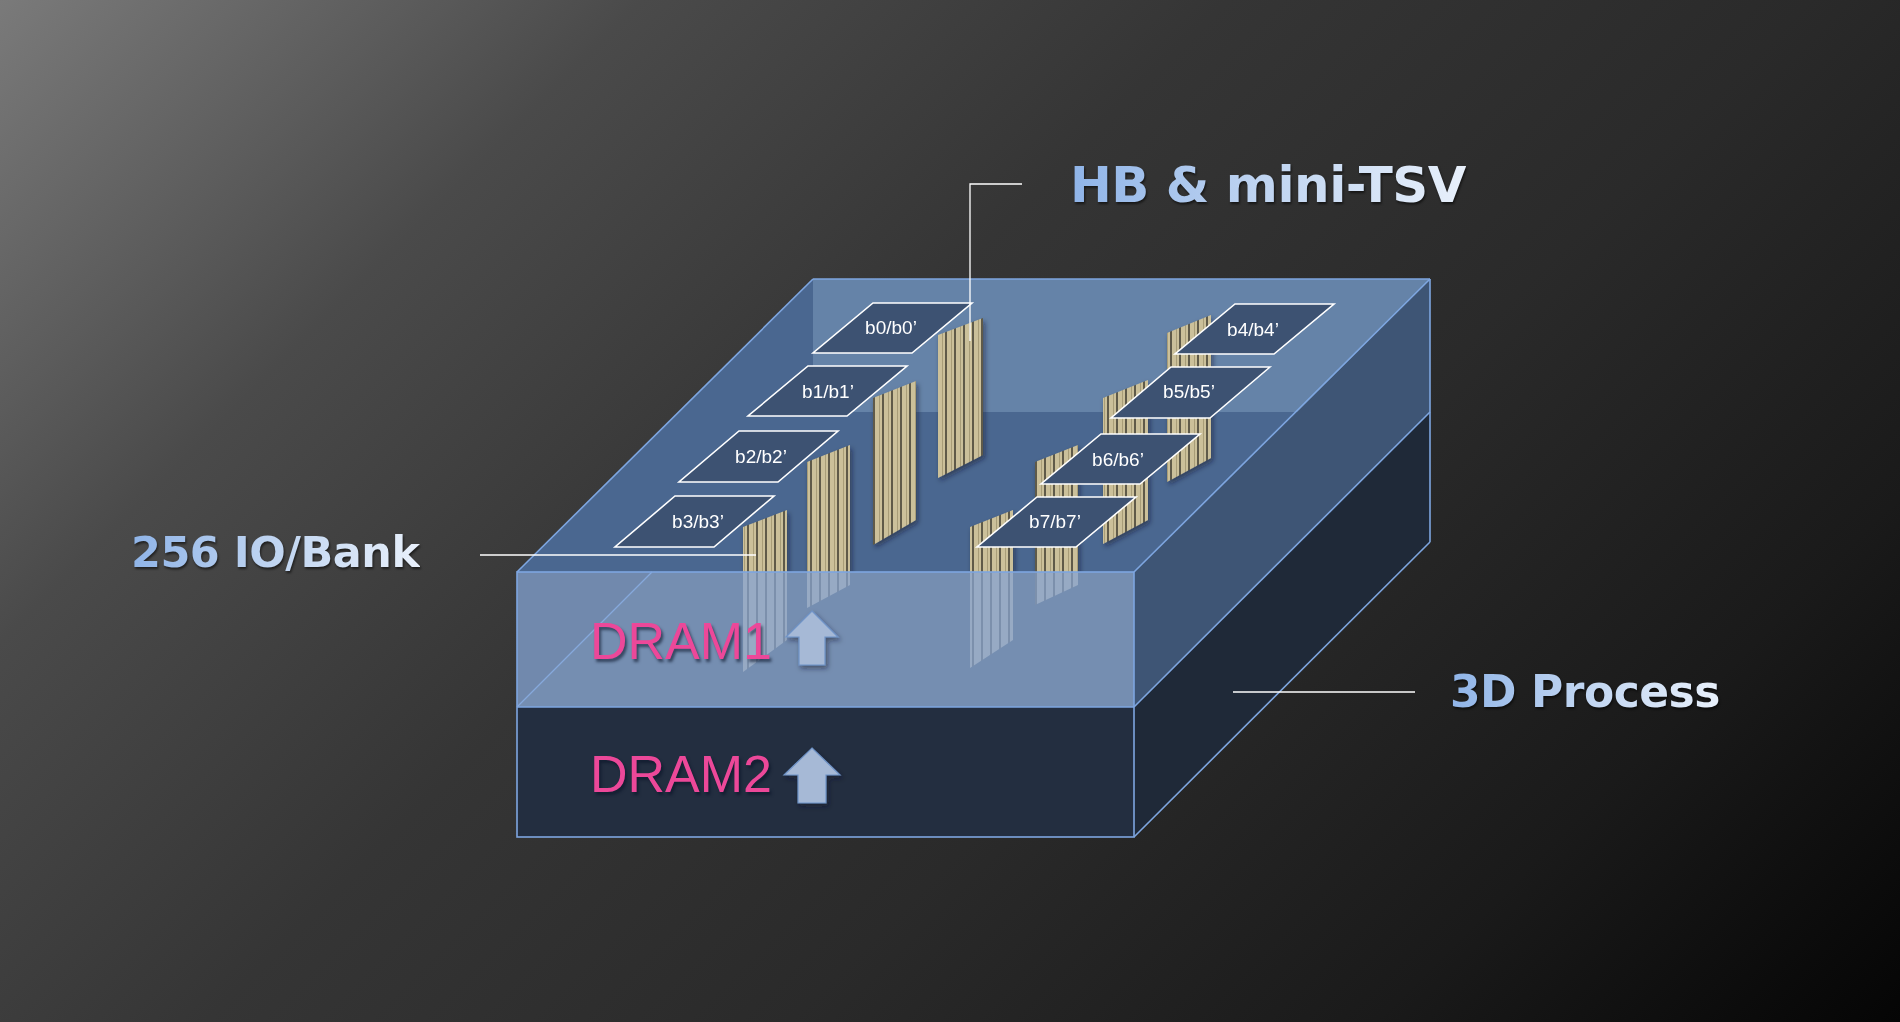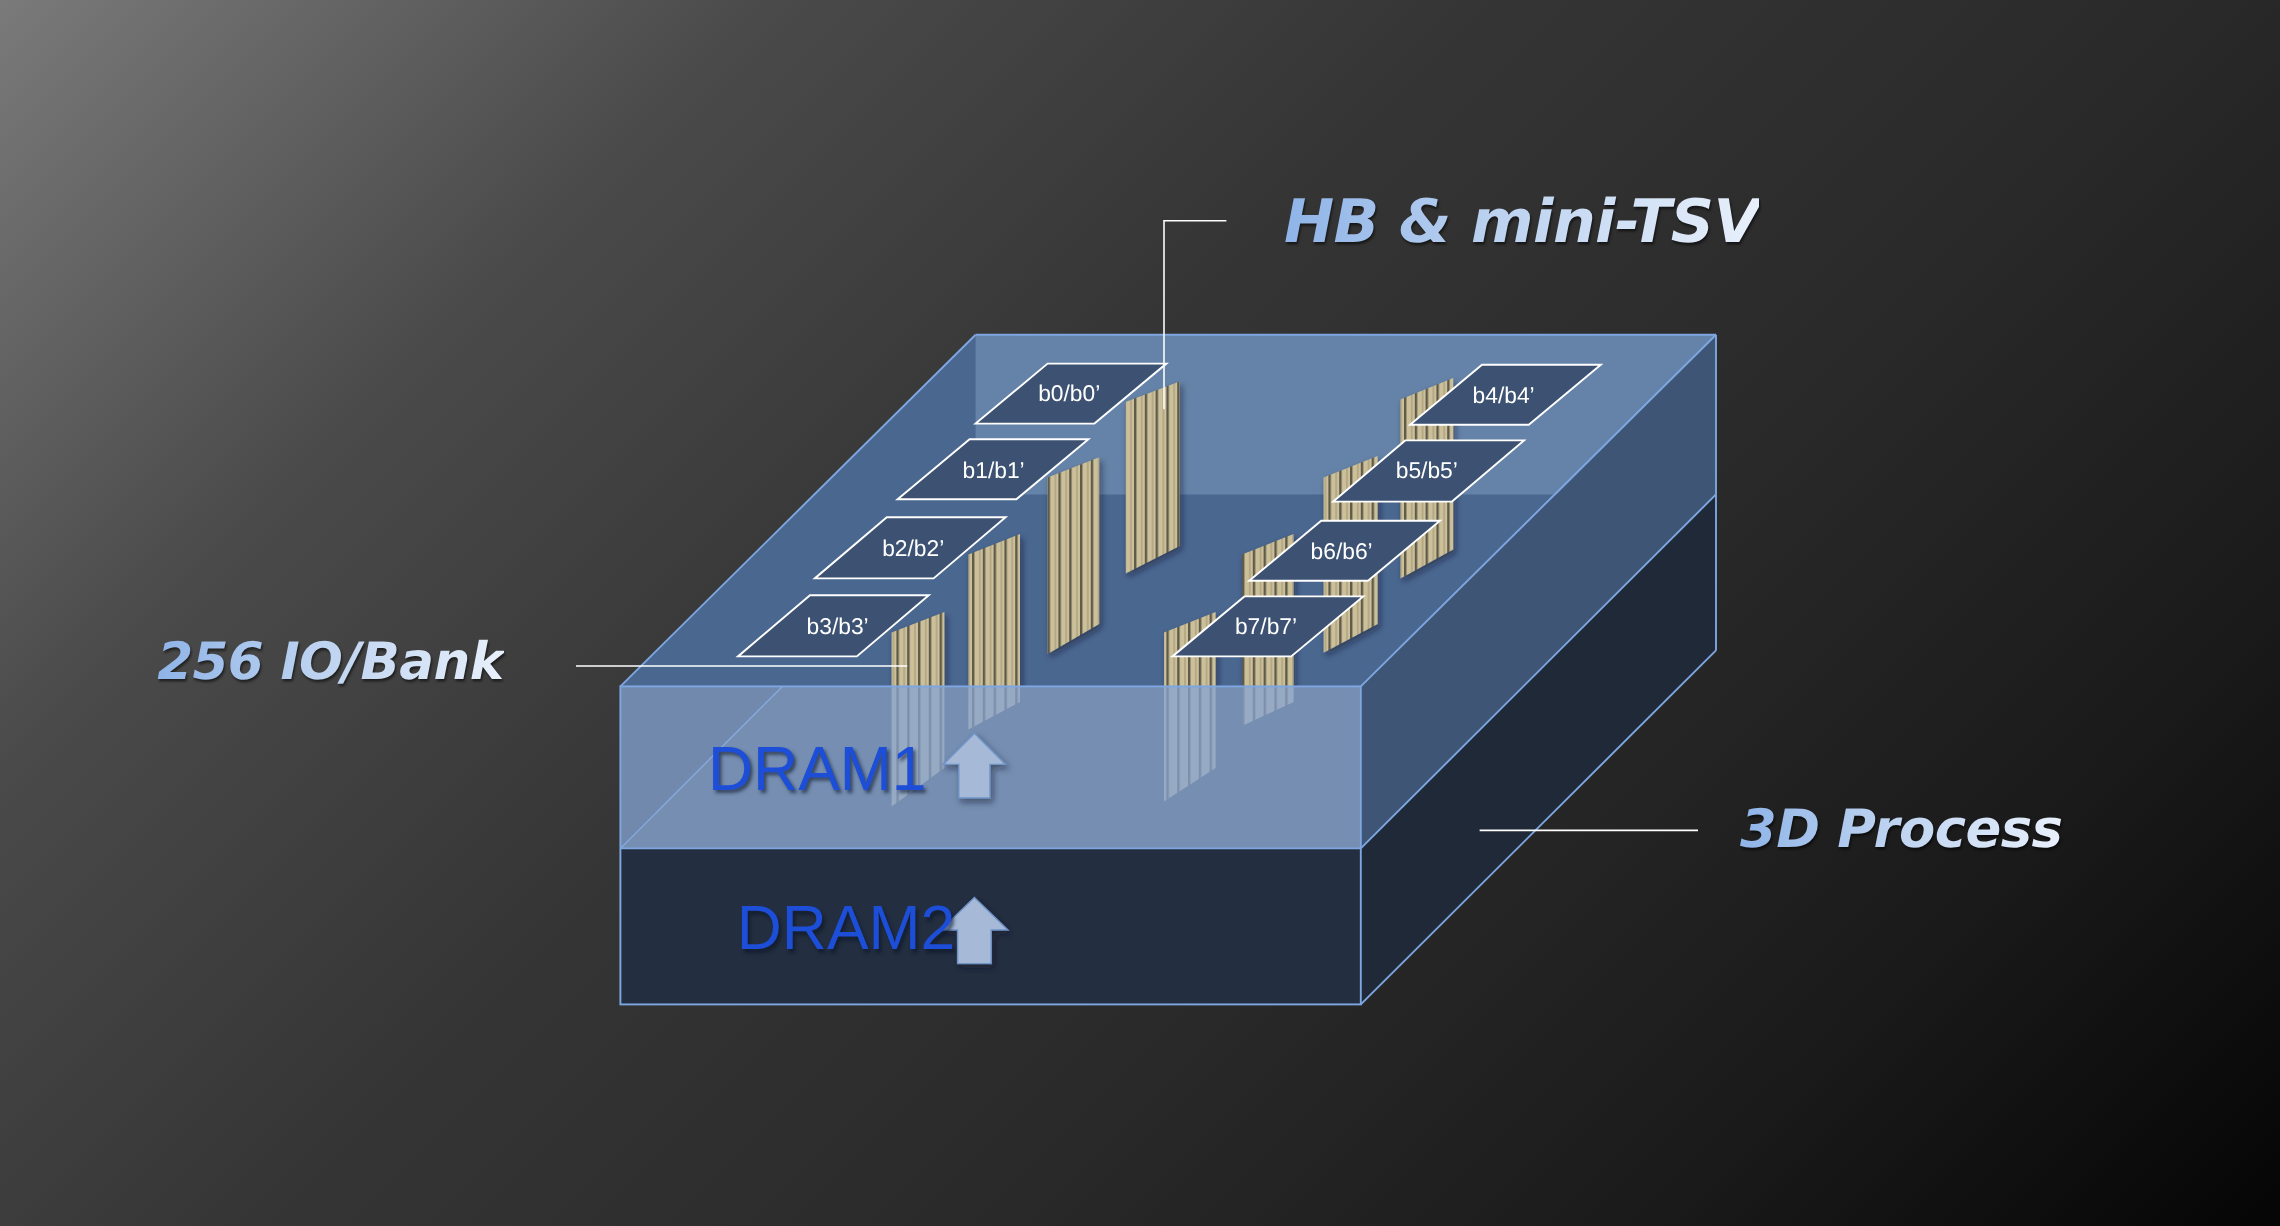--- a/index.html
+++ b/index.html
@@ -8,33 +8,32 @@
       background: linear-gradient(135deg, #7a7a7a 0%, #4a4a4a 22%, #353535 42%, #2a2a2a 62%, #1a1a1a 82%, #050505 100%);
       font-family: "Liberation Sans", "DejaVu Sans", sans-serif;
     }
     #scene { position: absolute; left: 0; top: 0; }
     .label {
       position: absolute; font-family: "DejaVu Sans", "Liberation Sans", sans-serif;
       font-weight: bold; white-space: nowrap; letter-spacing: -0.5px;
       background: linear-gradient(90deg, #8fb4e8 0%, #bcd2f0 45%, #e8f0fb 100%);
       -webkit-background-clip: text; background-clip: text; color: transparent;
       text-shadow: none;
-      font-style: italic;
     }
     .label-shadow { filter: drop-shadow(1px 2px 1px rgba(0,0,0,0.55)); }
     #label-hb { left: 1070px; top: 156px; font-size: 50px; }
     #label-io { left: 131px; top: 527px; font-size: 43px; }
     #label-3d { left: 1450px; top: 666px; font-size: 44px; }
     .dram-label {
-      position: absolute; color: #1d4ed8; font-family: "Liberation Sans", sans-serif;
+      position: absolute; color: #ec4899; font-family: "Liberation Sans", sans-serif;
       font-size: 52px; letter-spacing: 0px;
       text-shadow: 2px 3px 3px rgba(10,20,40,0.6);
     }
     #dram1-label { left: 590px; top: 611px; }
-    #dram2-label { left: 614px; top: 744px; }
+    #dram2-label { left: 590px; top: 744px; }
     .bank-text { font-family: "Liberation Sans", sans-serif; font-size: 19px; fill: #ffffff; }
   </style>
 </head>
 <body>
 
 <svg id="scene" width="1900" height="1022" viewBox="0 0 1900 1022" xmlns="http://www.w3.org/2000/svg">
   <defs>
     <pattern id="pillars" width="9" height="10" patternUnits="userSpaceOnUse">
       <rect x="0" y="0" width="9" height="10" fill="#cbc09a"></rect>
       <rect x="0" y="0" width="2" height="10" fill="#5e5a48"></rect>

